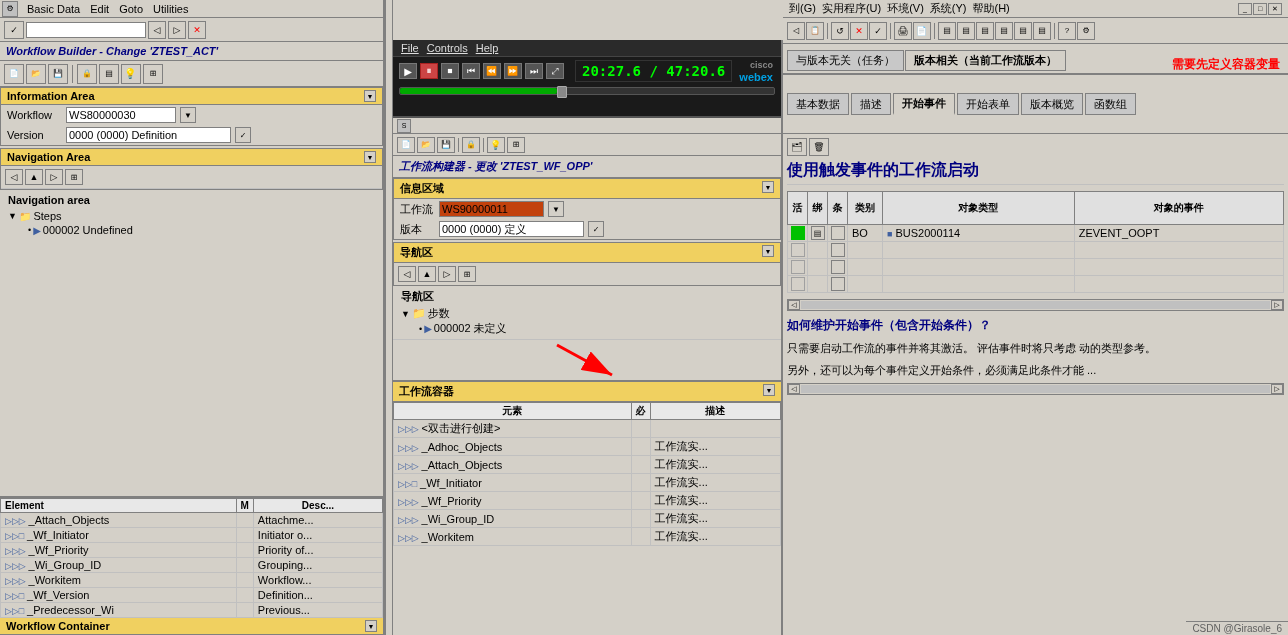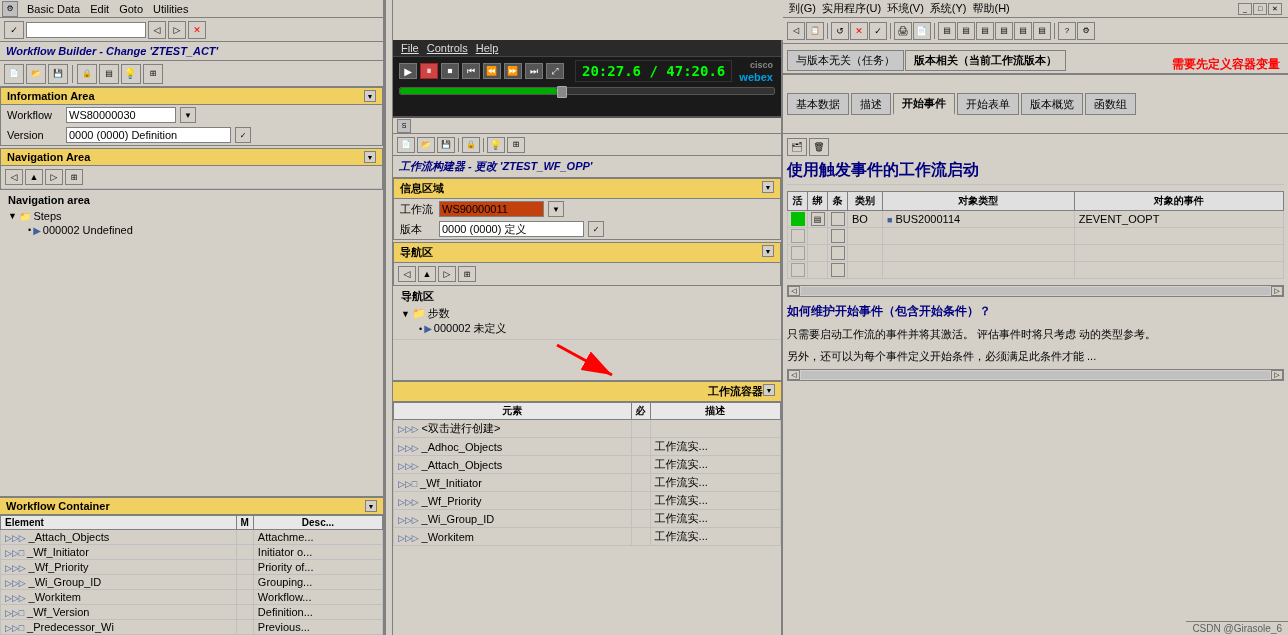--- a/index.html
+++ b/index.html
@@ -79,24 +79,20 @@
         <span>Steps</span>
       </div>
       <div style="display:flex;align-items:center;gap:2px;padding:1px 0;padding-left:20px;cursor:pointer;">
         <span style="font-size:9px;">•</span>
         <span style="font-size:10px;color:#4060a0;">▶</span>
         <span>000002 Undefined</span>
       </div>
     </div>
 
     <div style="border-top:2px solid #808080;">
-      <div style="background:#f0d060;border-bottom:1px solid #808080;padding:2px 6px;display:flex;justify-content:space-between;align-items:center;">
-        <span style="font-size:11px;font-weight:bold;">Workflow Container</span>
-        <button style="width:12px;height:12px;background:#d4d0c8;border:1px solid #808080;font-size:7px;cursor:pointer;">▼</button>
-      </div>
       <div style="overflow-x:auto;">
         <table style="width:100%;border-collapse:collapse;font-size:11px;">
           <thead>
             <tr>
               <th style="background:#e8e8e8;border:1px solid #808080;padding:1px 4px;text-align:left;font-size:10px;">Element</th>
               <th style="background:#e8e8e8;border:1px solid #808080;padding:1px 4px;width:16px;font-size:10px;">M</th>
               <th style="background:#e8e8e8;border:1px solid #808080;padding:1px 4px;font-size:10px;">Desc...</th>
             </tr>
           </thead>
           <tbody id="container-tbody-left">
@@ -152,20 +148,24 @@
     <td style="border:1px solid #c0c0c0;padding:1px 4px;font-size:10px;">
       <span style="color:#4060a0;font-size:9px;">▷▷□</span>
       <span style="font-size:11px;"> _Predecessor_Wi</span>
     </td>
     <td style="border:1px solid #c0c0c0;padding:1px 2px;text-align:center;font-size:10px;"></td>
     <td style="border:1px solid #c0c0c0;padding:1px 4px;font-size:11px;">Previous...</td>
   </tr>
             </tbody>
         </table>
       </div>
+      <div style="background:#f0d060;border-bottom:1px solid #808080;padding:2px 6px;display:flex;justify-content:space-between;align-items:center;">
+        <span style="font-size:11px;font-weight:bold;">Workflow Container</span>
+        <button style="width:12px;height:12px;background:#d4d0c8;border:1px solid #808080;font-size:7px;cursor:pointer;">▼</button>
+      </div>
     </div>
   </div>
 
   <div style="position:absolute;left:385px;top:0;width:8px;height:635px;background:#d4d0c8;border-left:1px solid #808080;border-right:1px solid #808080;cursor:col-resize;z-index:5;"></div>
 
   <div style="position:absolute; left:393px; top:0; width:390px; height:635px; background:#d4d0c8; border-right:2px solid #808080; display:flex; flex-direction:column;margin-top:40px;">
 
     <div style="position:absolute;left:0;top:0;width:100%;height:78px;background:#1a1a1a;z-index:20;border-bottom:2px solid #555;">
 
       <div style="display:flex;gap:8px;padding:2px 8px;background:#2a2a2a;border-bottom:1px solid #444;">
@@ -267,21 +267,21 @@
           <defs>
               <marker id="arrowhead" markerWidth="10" markerHeight="7" refX="10" refY="3.5" orient="auto">
                 <polygon points="0 0, 10 3.5, 0 7" fill="red"></polygon>
               </marker>
             </defs>
           <line x1="10" y1="5" x2="65" y2="35" stroke="red" stroke-width="3" marker-end="url(#arrowhead)"></line>
         </svg>
       </div>
 
       <div style="border-top:2px solid #808080;flex:1;">
-        <div style="background:#f0d060;border-bottom:1px solid #808080;padding:2px 6px;display:flex;justify-content:flex-end;">
+        <div style="background:#f0d060;border-bottom:1px solid #808080;padding:2px 6px;display:flex;justify-content:space-between;">
           <span style="font-size:11px;font-weight:bold;">工作流容器</span>
           <button style="width:12px;height:12px;background:#d4d0c8;border:1px solid #808080;font-size:7px;">▼</button>
         </div>
         <div style="overflow-x:auto;max-height:160px;overflow-y:auto;">
           <table style="width:100%;border-collapse:collapse;font-size:11px;">
             <thead>
               <tr>
                 <th style="background:#e8e8e8;border:1px solid #808080;padding:1px 4px;font-size:10px;">元素</th>
                 <th style="background:#e8e8e8;border:1px solid #808080;padding:1px 4px;width:16px;font-size:10px;">必</th>
                 <th style="background:#e8e8e8;border:1px solid #808080;padding:1px 4px;font-size:10px;">描述</th>
@@ -414,21 +414,21 @@
 
       <div style="font-size:16px;font-weight:bold;color:#000080;margin-bottom:6px;border-bottom:1px solid #c0c0c0;padding-bottom:3px;">使用触发事件的工作流启动</div>
 
       <table style="width:100%;border-collapse:collapse;font-size:11px;margin-bottom:6px;">
         <thead>
           <tr>
             <th style="background:#e0e0e0;border:1px solid #808080;padding:2px 4px;font-size:10px;width:20px;">活</th>
             <th style="background:#e0e0e0;border:1px solid #808080;padding:2px 4px;font-size:10px;width:20px;">绑</th>
             <th style="background:#e0e0e0;border:1px solid #808080;padding:2px 4px;font-size:10px;width:20px;">条</th>
             <th style="background:#e0e0e0;border:1px solid #808080;padding:2px 4px;font-size:10px;width:35px;">类别</th>
-            <th style="background:#e0e0e0;border:1px solid #808080;padding:2px 4px;font-size:10px;margin-left:16px;">对象类型</th>
+            <th style="background:#e0e0e0;border:1px solid #808080;padding:9px 4px;font-size:10px;margin-left:16px;">对象类型</th>
             <th style="background:#e0e0e0;border:1px solid #808080;padding:2px 4px;font-size:10px;">对象的事件</th>
           </tr>
         </thead>
         <tbody id="event-tbody">
             <tr style="cursor: pointer;">
     <td style="border:1px solid #c0c0c0;padding:1px;text-align:center;">
                 <div style="width:14px;height:14px;background:#00c000;margin:auto;"></div>
               </td>
     <td style="border:1px solid #c0c0c0;padding:1px;text-align:center;">
                 <div style="width:14px;height:14px;background:#d4d0c8;border:1px solid #808080;margin:auto;display:flex;align-items:center;justify-content:center;font-size:8px;">▤</div>

